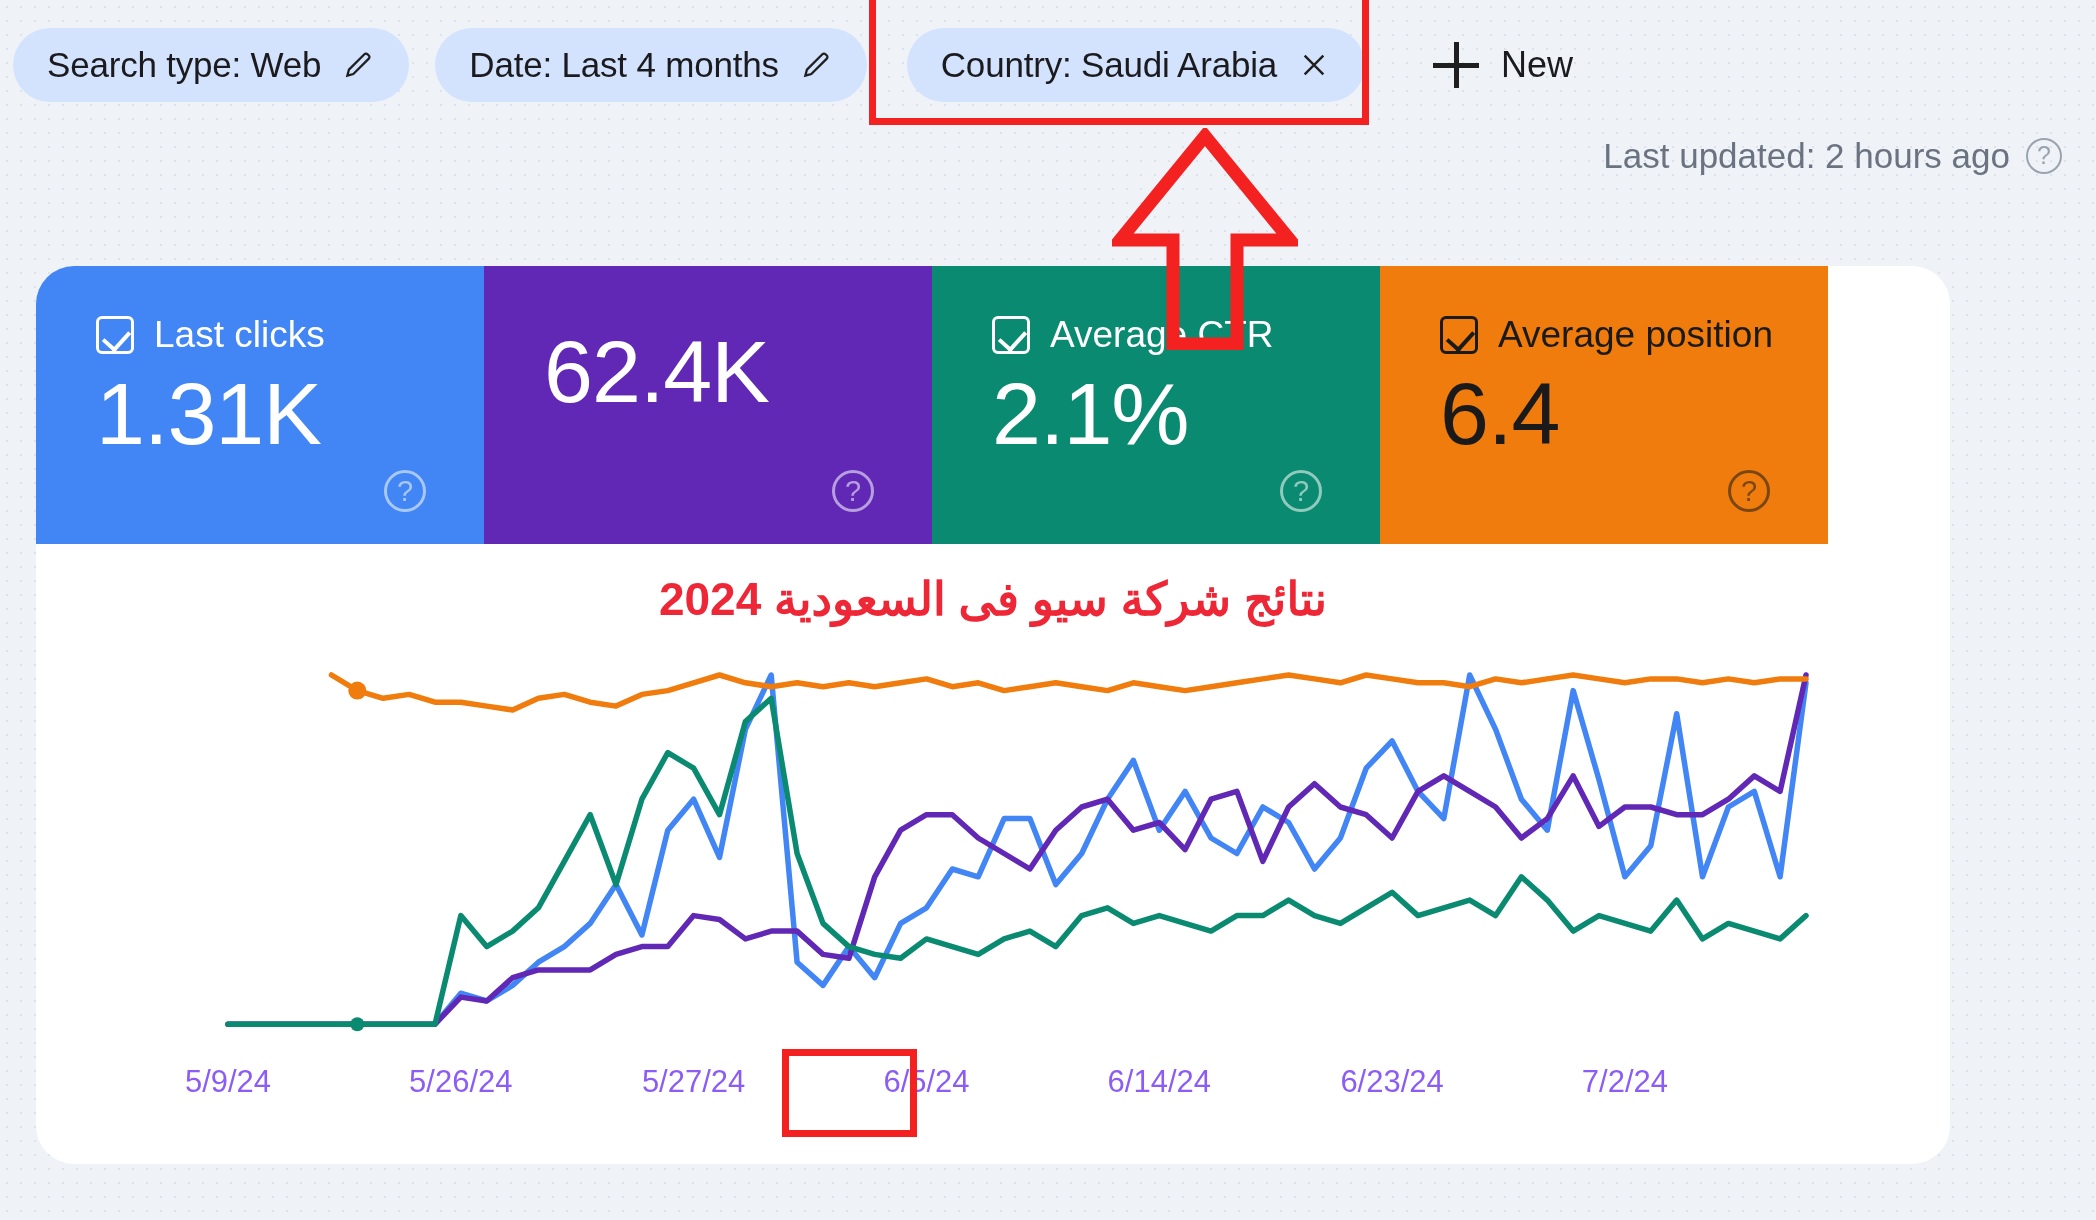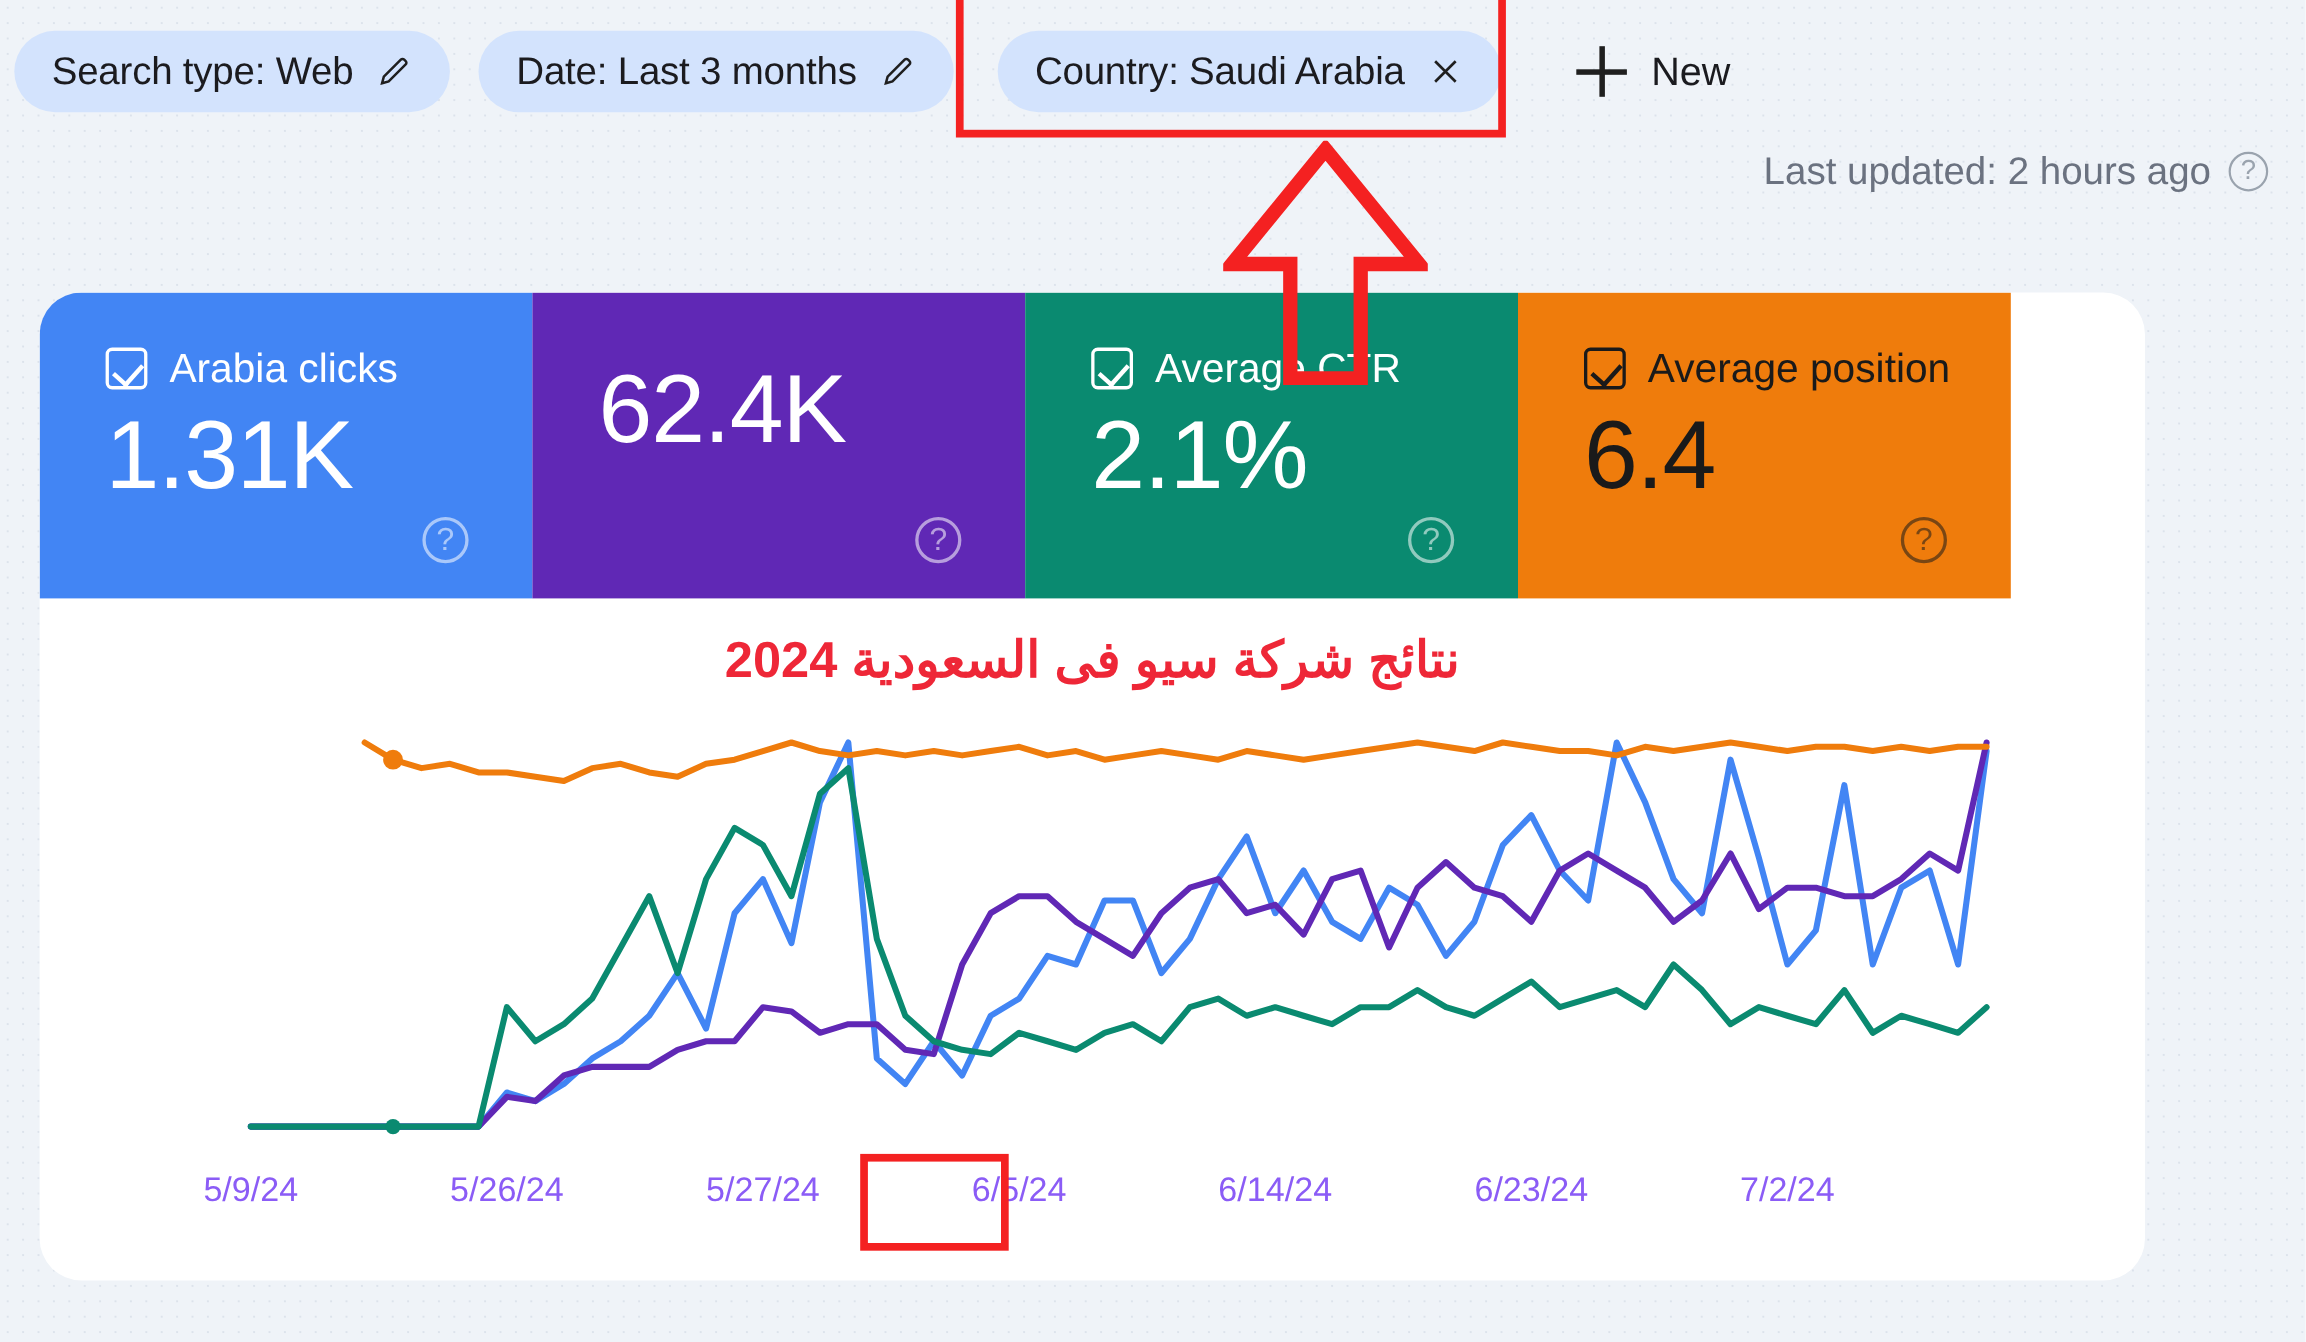--- a/index.html
+++ b/index.html
@@ -218,21 +218,21 @@
   <div class="chip">
     <span class="chip-label">Search type: Web</span>
     <span class="chip-icon">
       <svg width="32" height="32" viewBox="0 0 24 24" fill="none" stroke="#1f1f1f" stroke-width="1.7">
         <path d="M4 20l4.5-1.2L20.1 7.2a1.6 1.6 0 0 0 0-2.3l-1-1a1.6 1.6 0 0 0-2.3 0L5.2 15.5 4 20z"></path>
       </svg>
     </span>
   </div>
 
   <div class="chip">
-    <span class="chip-label">Date: Last 3 months</span>
+    <span class="chip-label">Date: Last 4 months</span>
     <span class="chip-icon">
       <svg width="32" height="32" viewBox="0 0 24 24" fill="none" stroke="#1f1f1f" stroke-width="1.7">
         <path d="M4 20l4.5-1.2L20.1 7.2a1.6 1.6 0 0 0 0-2.3l-1-1a1.6 1.6 0 0 0-2.3 0L5.2 15.5 4 20z"></path>
       </svg>
     </span>
   </div>
 
   <div id="chip-country-wrap">
     <div class="chip">
       <span class="chip-label">Country: Saudi Arabia</span>
@@ -256,21 +256,21 @@
   <span class="help-circle">?</span>
 </div>
 
 <div id="report-panel">
 
   <div id="metric-cards">
 
     <div class="metric-card" style="background:#4285f4;color:#ffffff;">
       <div class="mc-head">
         <span class="checkbox"></span>
-        <span>Arabia clicks</span>
+        <span>Last clicks</span>
       </div>
       <div class="mc-value">1.31K</div>
       <div class="mc-help">?</div>
     </div>
 
     <div class="metric-card" style="background:#6028b5;color:#ffffff;">
       <div class="mc-value">62.4K</div>
       <div class="mc-help">?</div>
     </div>
 

